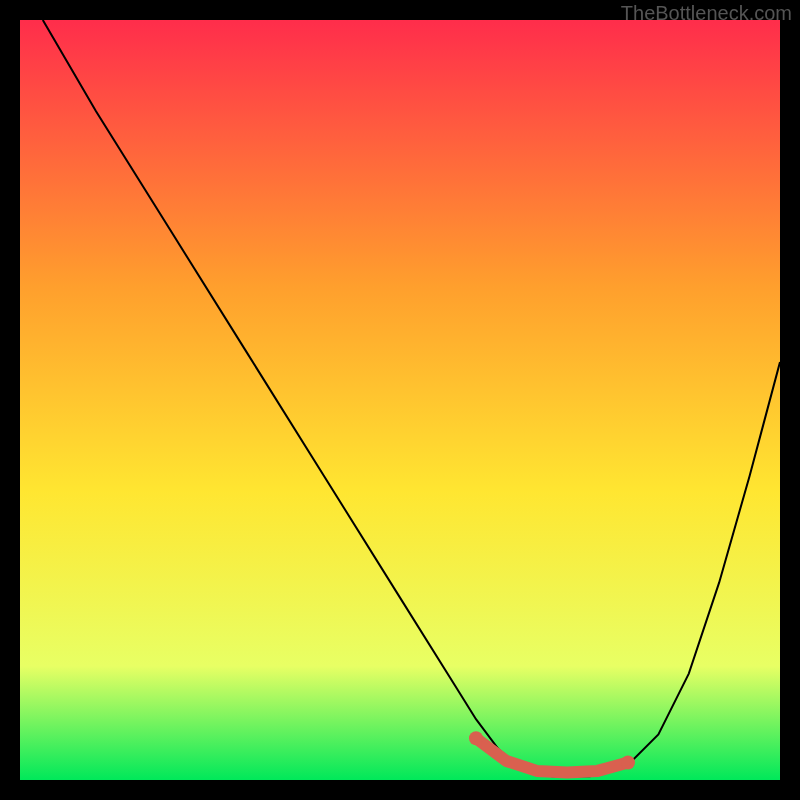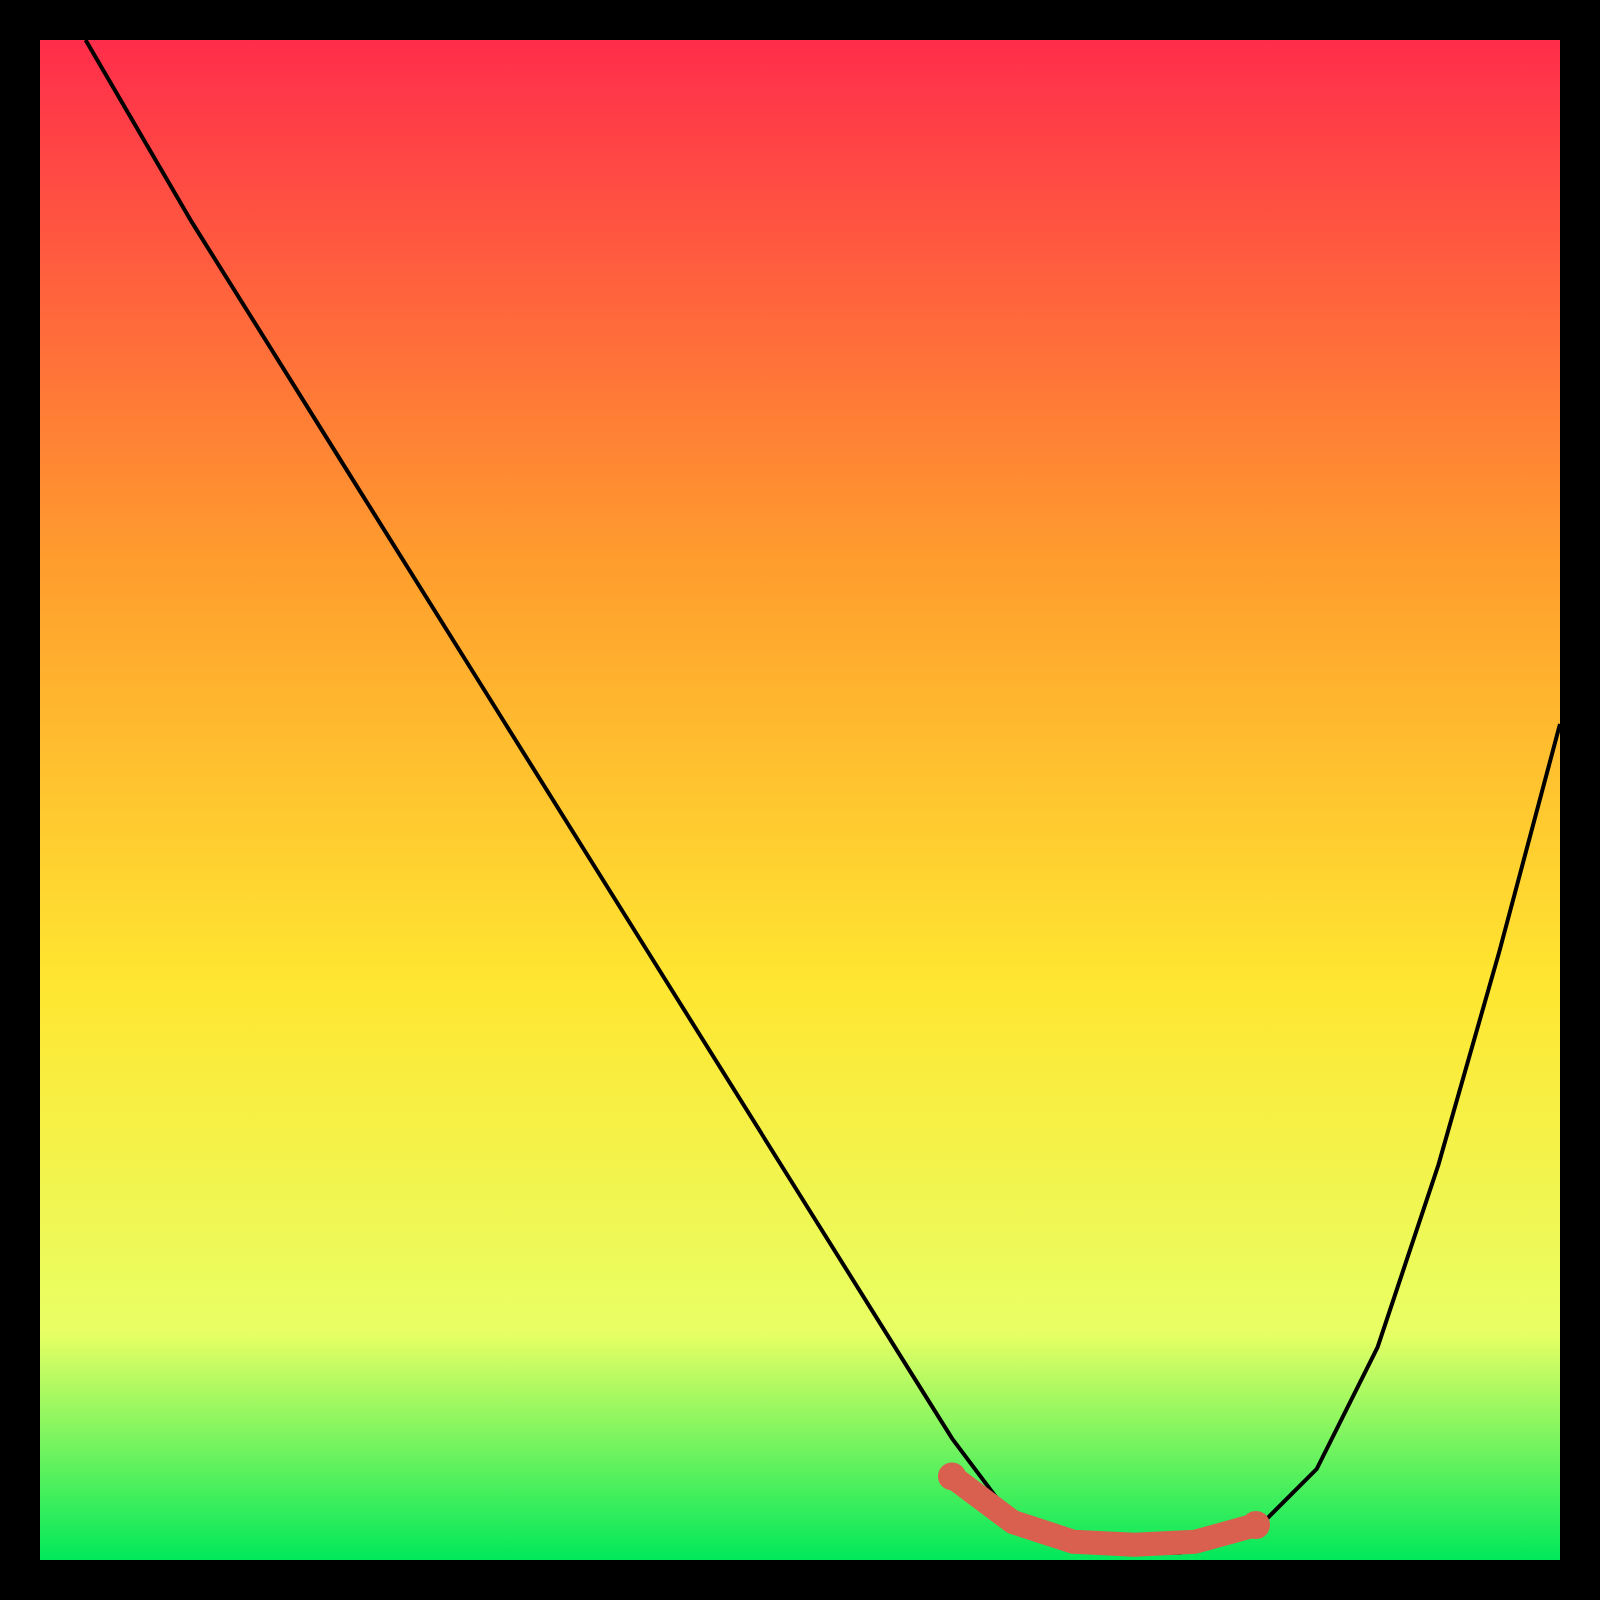--- a/index.html
+++ b/index.html
@@ -34,20 +34,21 @@
     color: #555;
   }
   svg {
     display: block;
   }
 </style>
 </head>
 <body>
 
 <div class="frame">
+  <div class="attribution">TheBottleneck.com</div>
   <div class="plot">
     <svg id="chart-svg" width="760" height="760" viewBox="0 0 760 760">
         <defs>
           <linearGradient id="bg-grad" x1="0" y1="0" x2="0" y2="1">
             <stop offset="0%" stop-color="#ff2d4b"></stop>
             <stop offset="35%" stop-color="#ff9f2d"></stop>
             <stop offset="62%" stop-color="#ffe631"></stop>
             <stop offset="85%" stop-color="#e8ff64"></stop>
             <stop offset="100%" stop-color="#00e85a"></stop>
           </linearGradient>

